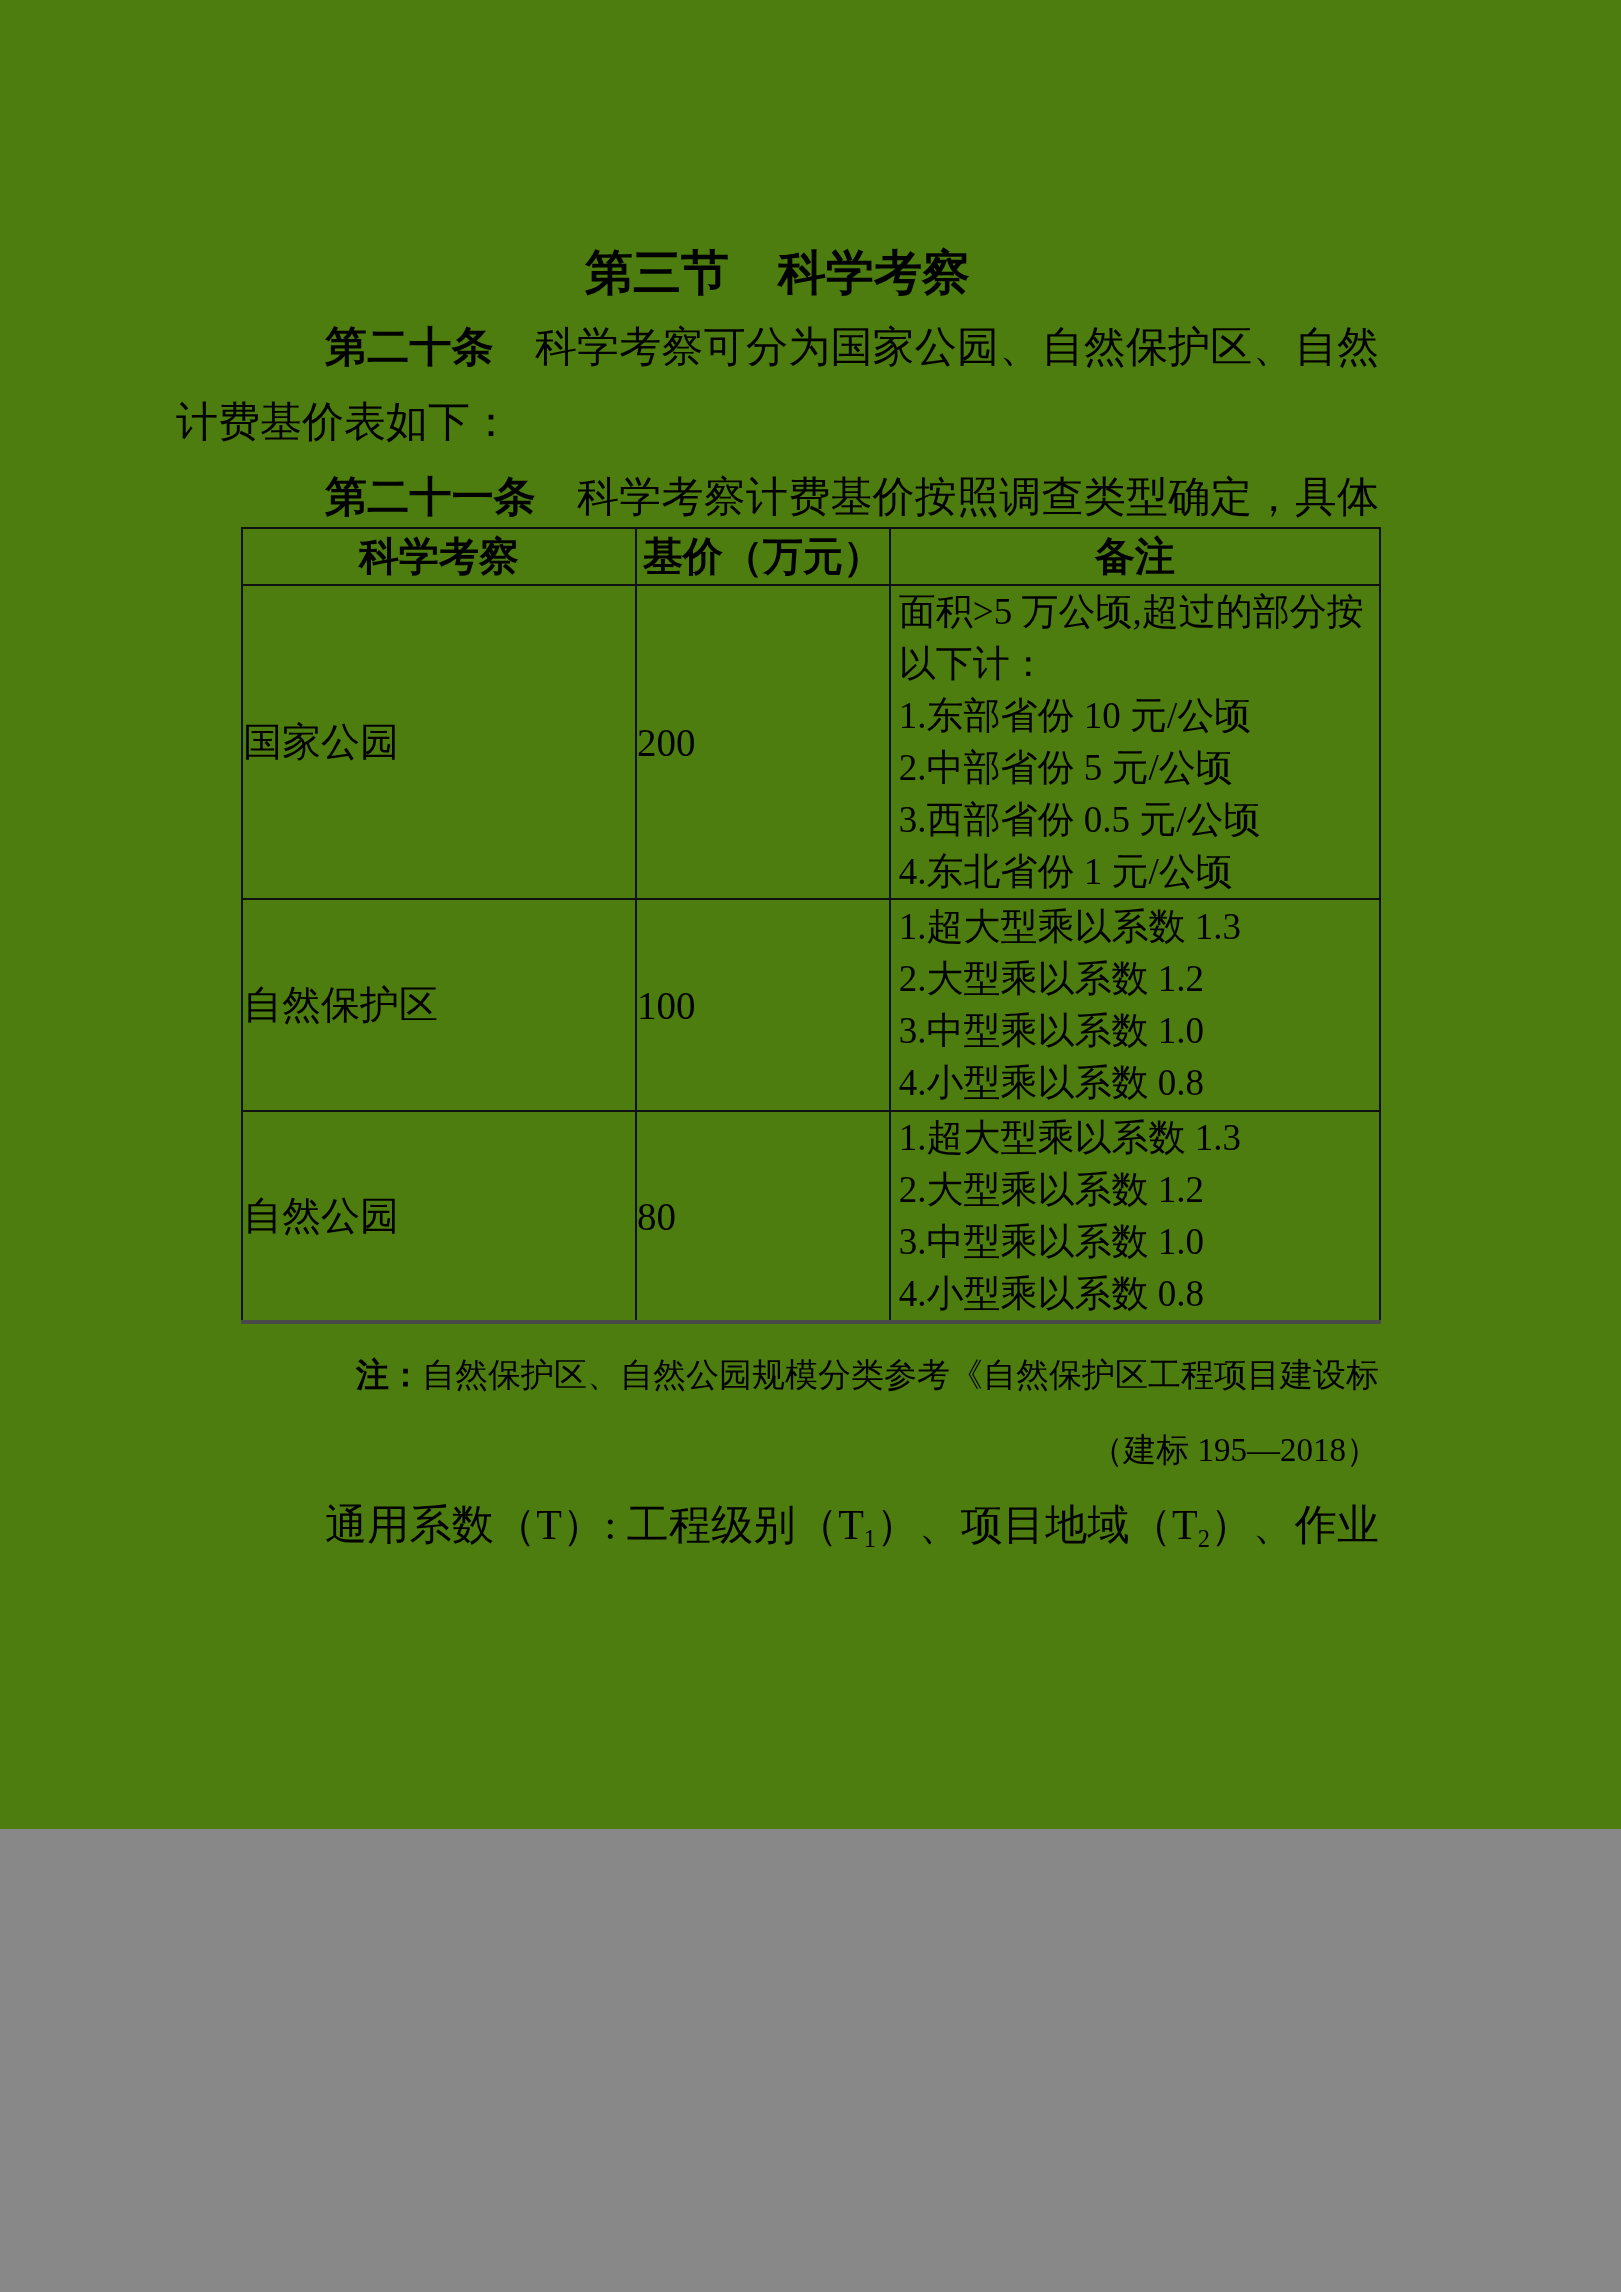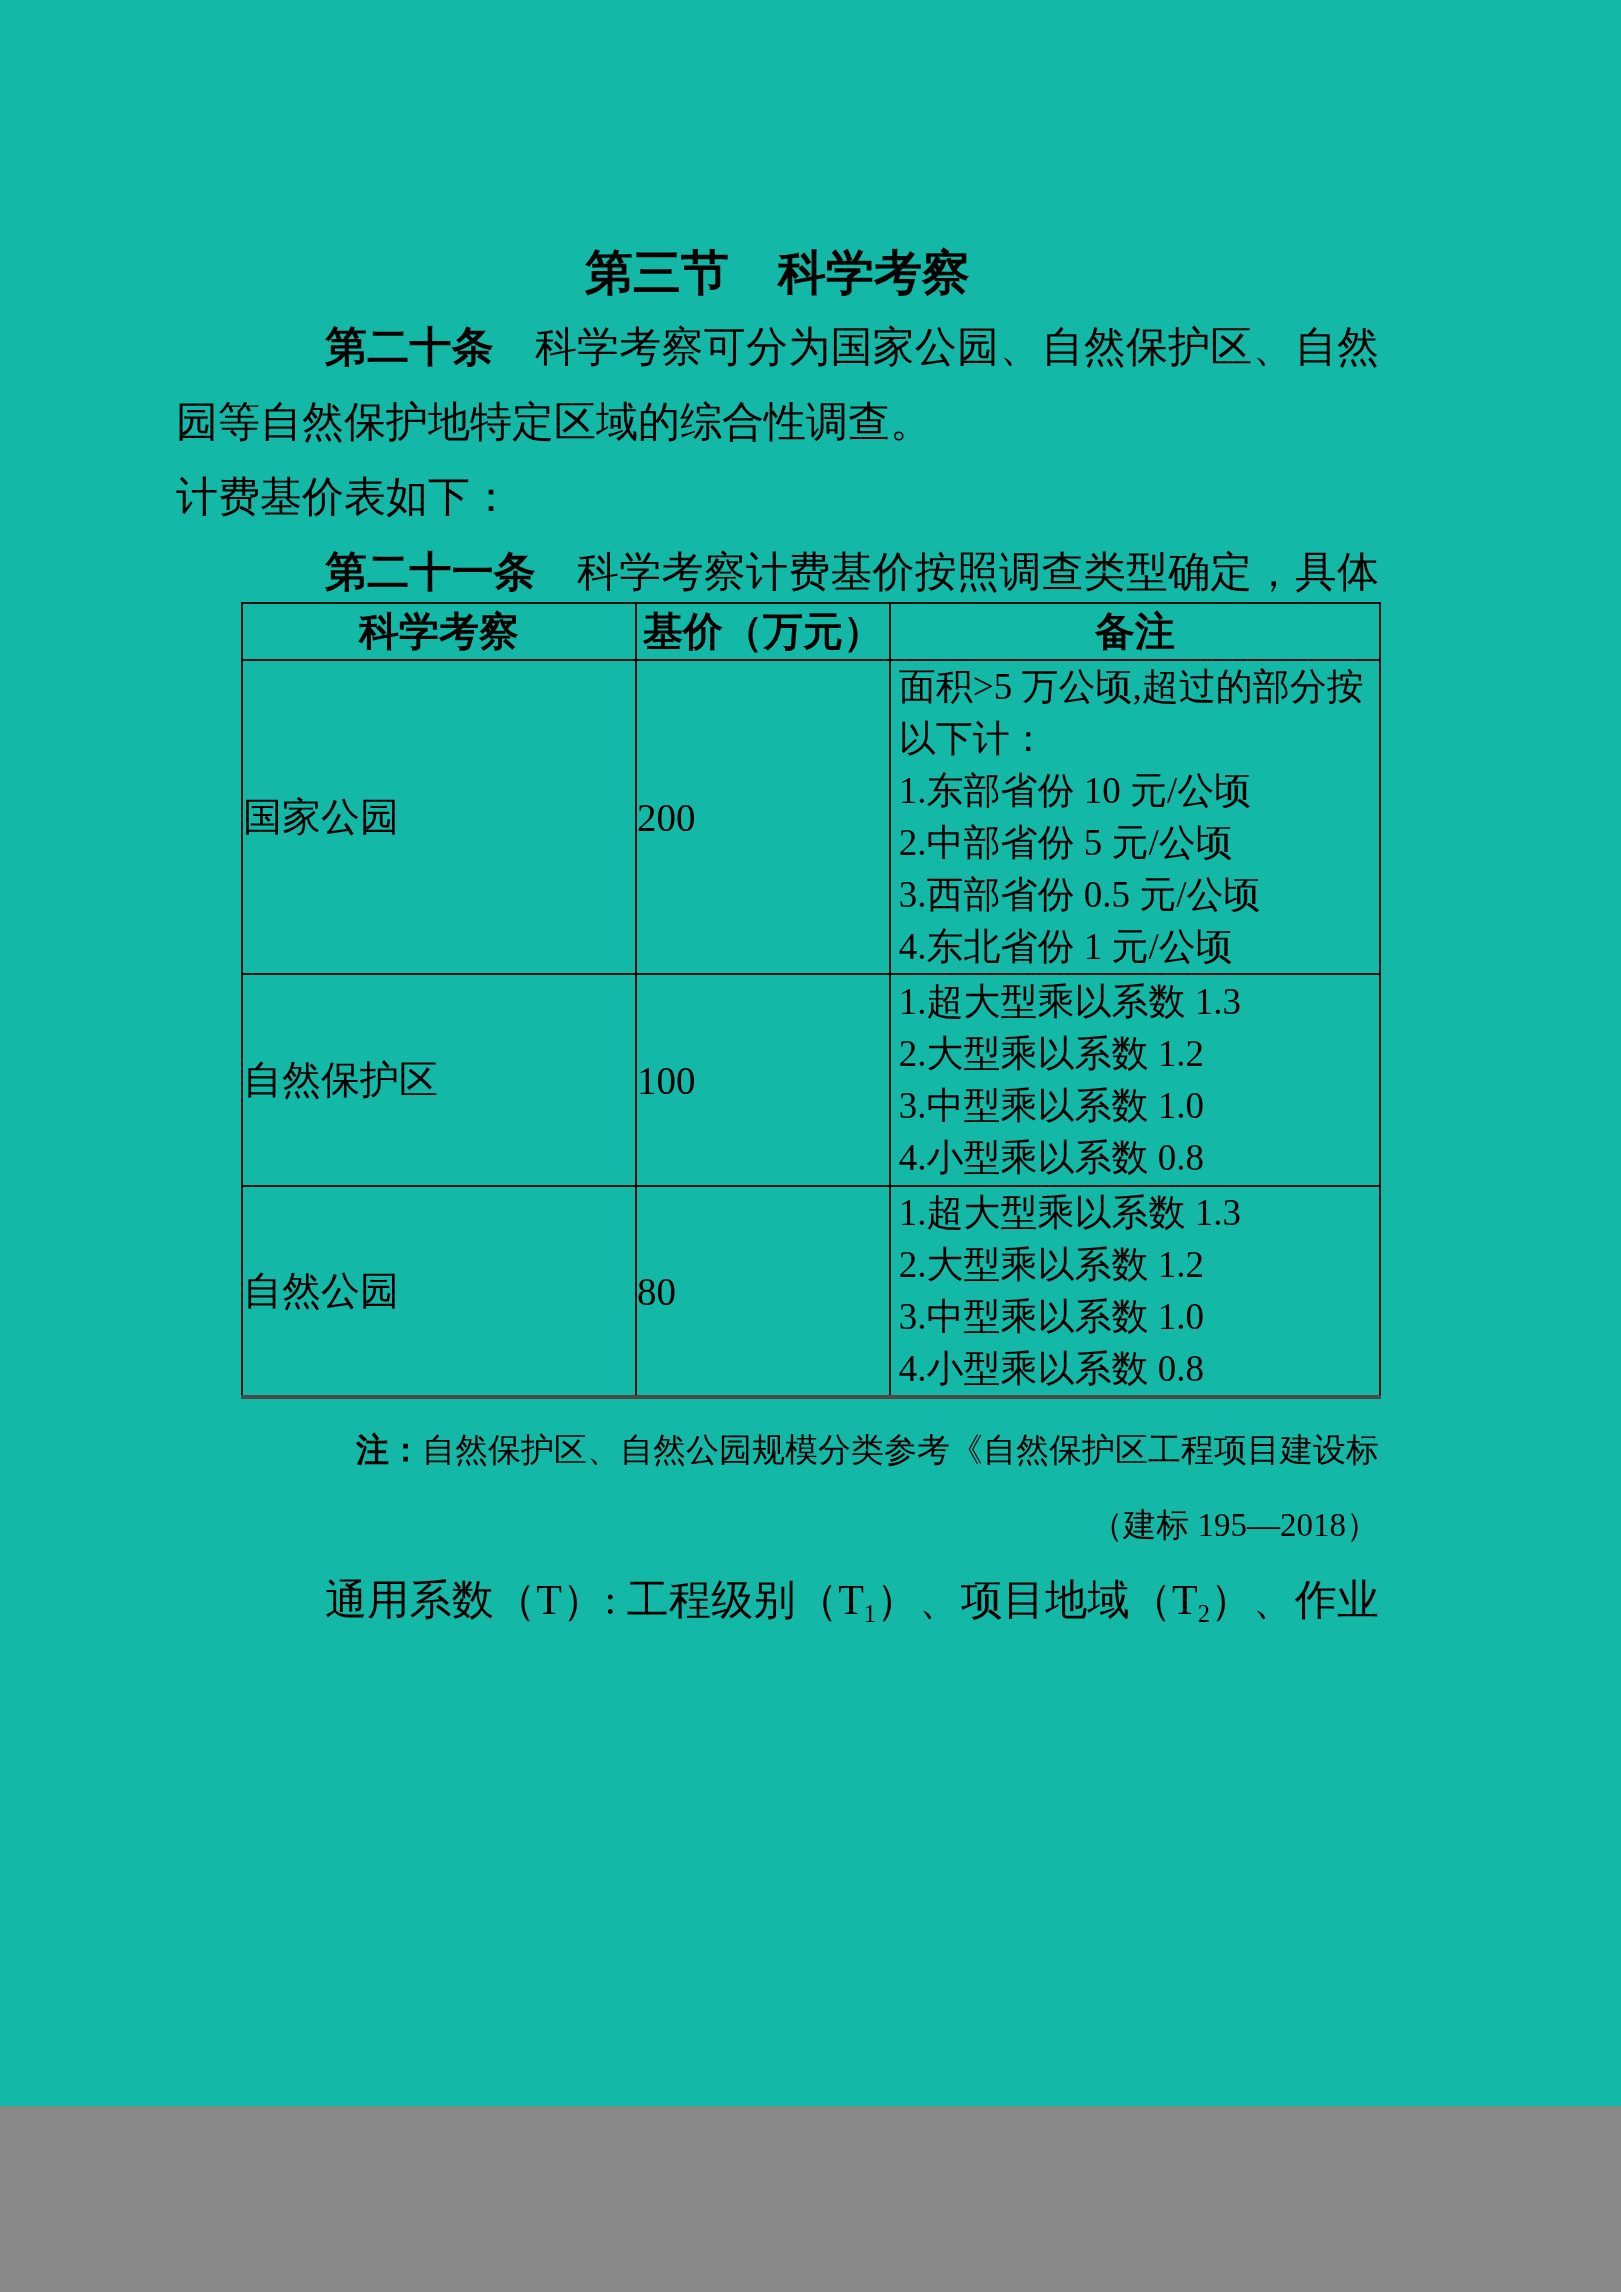--- a/index.html
+++ b/index.html
@@ -1,20 +1,20 @@
 <!DOCTYPE html>
 <html><head>
 <meta charset="utf-8">
 <style>
   html,body{margin:0;padding:0;background:#888;}
   .page{
     position:relative;
-    width:1621px;height:2106px;
+    width:1621px;height:1829px;
     margin:0 auto;
-    background:#14b8a6;
+    background:#4d7c0f;
     font-family:"Liberation Serif","DejaVu Serif",serif;
     color:#000;
     overflow:hidden;
   }
   .content{
     position:absolute;
     left:176px;top:0;
     width:1203px;
   }
   .doc-title{
@@ -94,21 +94,20 @@
 <div class="page">
   <div class="content">
 
     <div class="doc-title">
       <span>第三节</span><span class="t2">科学考察</span>
     </div>
 
     <div class="line justify indent">
       <span class="bold label">第二十条</span><span>科学考察可分为国家公园、自然保护区、自然公</span>
     </div>
-    <div class="line">园等自然保护地特定区域的综合性调查。</div>
 
     <div class="line">计费基价表如下：</div>
     <div class="line justify indent">
       <span class="bold label">第二十一条</span><span>科学考察计费基价按照调查类型确定，具体</span>
     </div>
 
     <table class="fee-table">
       <colgroup>
         <col style="width:394px">
         <col style="width:254px">

